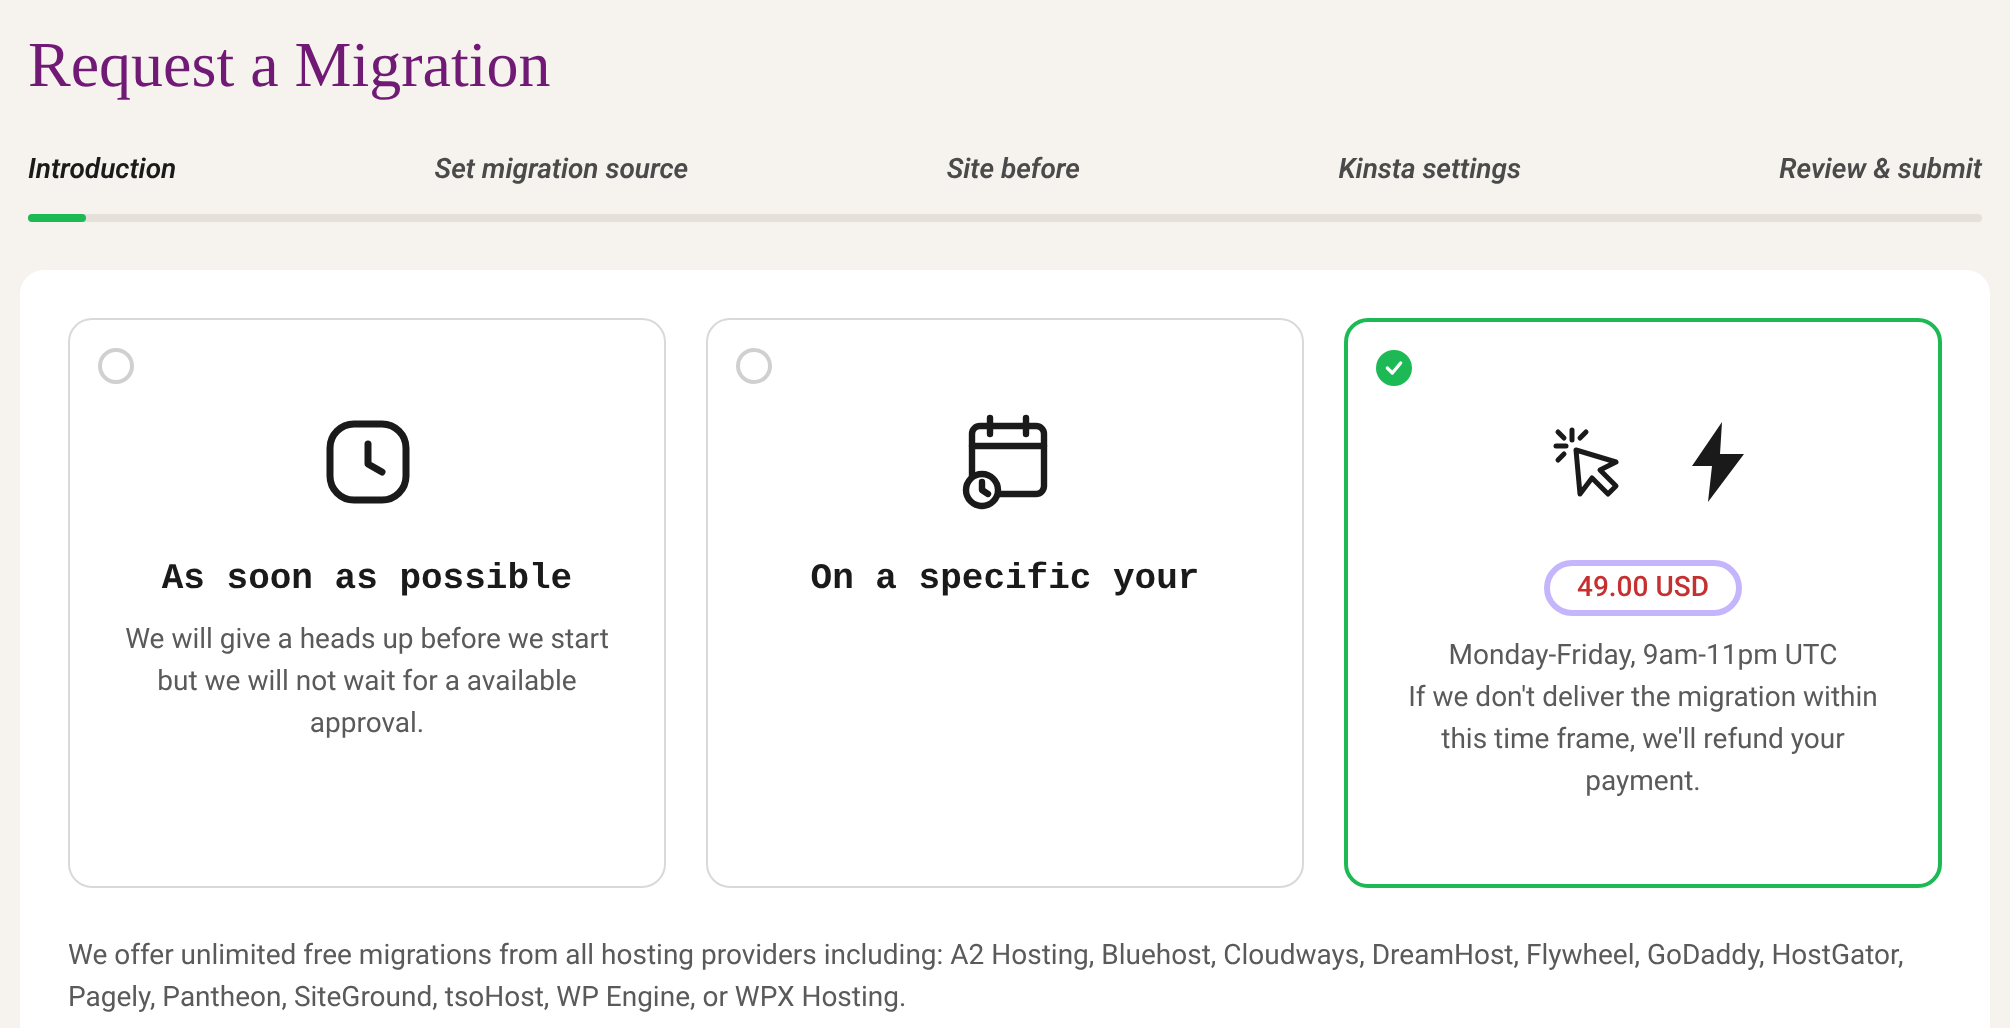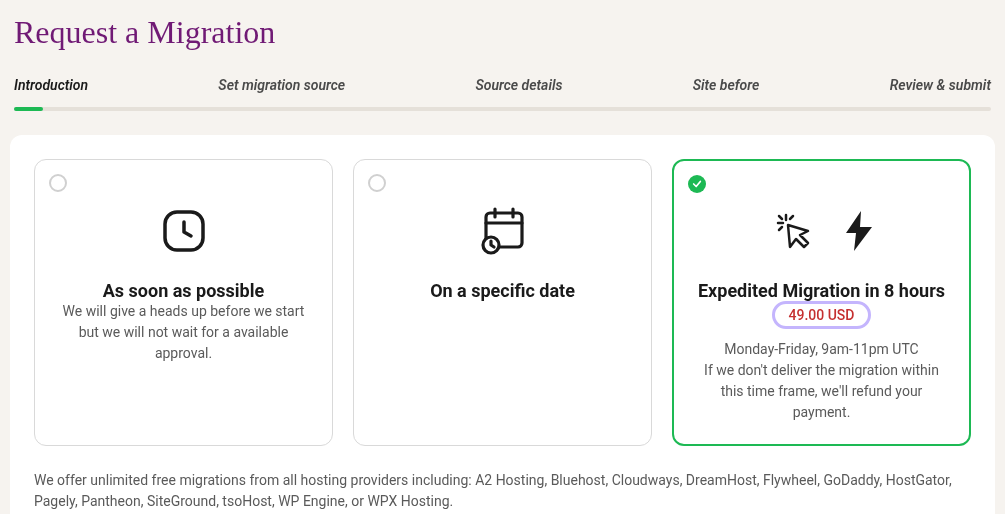--- a/index.html
+++ b/index.html
@@ -101,20 +101,22 @@
       margin: 30px auto 24px auto;
       height: 50px;
       display: flex;
       align-items: center;
       justify-content: center;
     }
     .option-title {
       font-size: 18px;
       font-weight: 700;
       color: #1a1a1a;
+      margin-bottom: 10px;
+      font-family: Liberation Mono, monospace;
     }
     .price-badge {
       display: inline-block;
       border: 3px solid #c4b5fd;
       color: #c53030;
       border-radius: 14px;
       padding: 3px 14px;
       font-size: 14px;
       font-weight: 500;
       margin-bottom: 10px;
@@ -143,22 +145,22 @@
     }
   </style>
 </head>
 <body>
 
 <h1 class="page-title">Request a Migration</h1>
 
 <div class="tabs">
   <div class="tab active">Introduction</div>
   <div class="tab">Set migration source</div>
-  <div class="tab">Source details</div>
   <div class="tab">Site before</div>
+  <div class="tab">Kinsta settings</div>
   <div class="tab">Review &amp; submit</div>
 </div>
 
 <div class="progress-track">
   <div class="progress-fill"></div>
 </div>
 
 <div class="content-card">
   <div class="options">
 
@@ -179,21 +181,21 @@
       <div class="option-icon">
         <svg width="52" height="52" viewBox="0 0 52 52" fill="none" stroke="#1a1a1a" stroke-width="3.2" stroke-linecap="round" stroke-linejoin="round">
           <rect x="9" y="8" width="36" height="34" rx="4"></rect>
           <line x1="9" y1="18" x2="45" y2="18"></line>
           <line x1="18" y1="4" x2="18" y2="12"></line>
           <line x1="36" y1="4" x2="36" y2="12"></line>
           <circle cx="14" cy="40" r="8" fill="#fff"></circle>
           <path d="M14 36 L14 40 L17 42"></path>
         </svg>
       </div>
-      <div class="option-title">On a specific date</div>
+      <div class="option-title">On a specific your</div>
     </div>
 
     <div class="option selected">
       <div class="radio checked">
         <svg viewBox="0 0 12 12" fill="none" stroke="#fff" stroke-width="2" stroke-linecap="round" stroke-linejoin="round">
           <path d="M2 6 L5 9 L10 3"></path>
         </svg>
       </div>
       <div class="option-icon">
         <div class="dual-icons">
@@ -203,21 +205,20 @@
             <line x1="6" y1="14" x2="11" y2="14"></line>
             <line x1="7" y1="7" x2="10" y2="10"></line>
             <line x1="21" y1="7" x2="18" y2="10"></line>
             <line x1="7" y1="21" x2="10" y2="18"></line>
           </svg>
           <svg width="26" height="40" viewBox="0 0 26 40" fill="#1a1a1a">
             <path d="M15 0 L0 22 L10 22 L8 40 L26 16 L14 16 Z"></path>
           </svg>
         </div>
       </div>
-      <div class="option-title">Expedited Migration in 8 hours</div>
       <div class="price-badge">49.00 USD</div>
       <div class="option-subhead">Monday-Friday, 9am-11pm UTC</div>
       <div class="option-desc">If we don't deliver the migration within this time frame, we'll refund your payment.</div>
     </div>
 
   </div>
 
   <div class="footnote">We offer unlimited free migrations from all hosting providers including: A2 Hosting, Bluehost, Cloudways, DreamHost, Flywheel, GoDaddy, HostGator, Pagely, Pantheon, SiteGround, tsoHost, WP Engine, or WPX Hosting.</div>
 </div>
 

